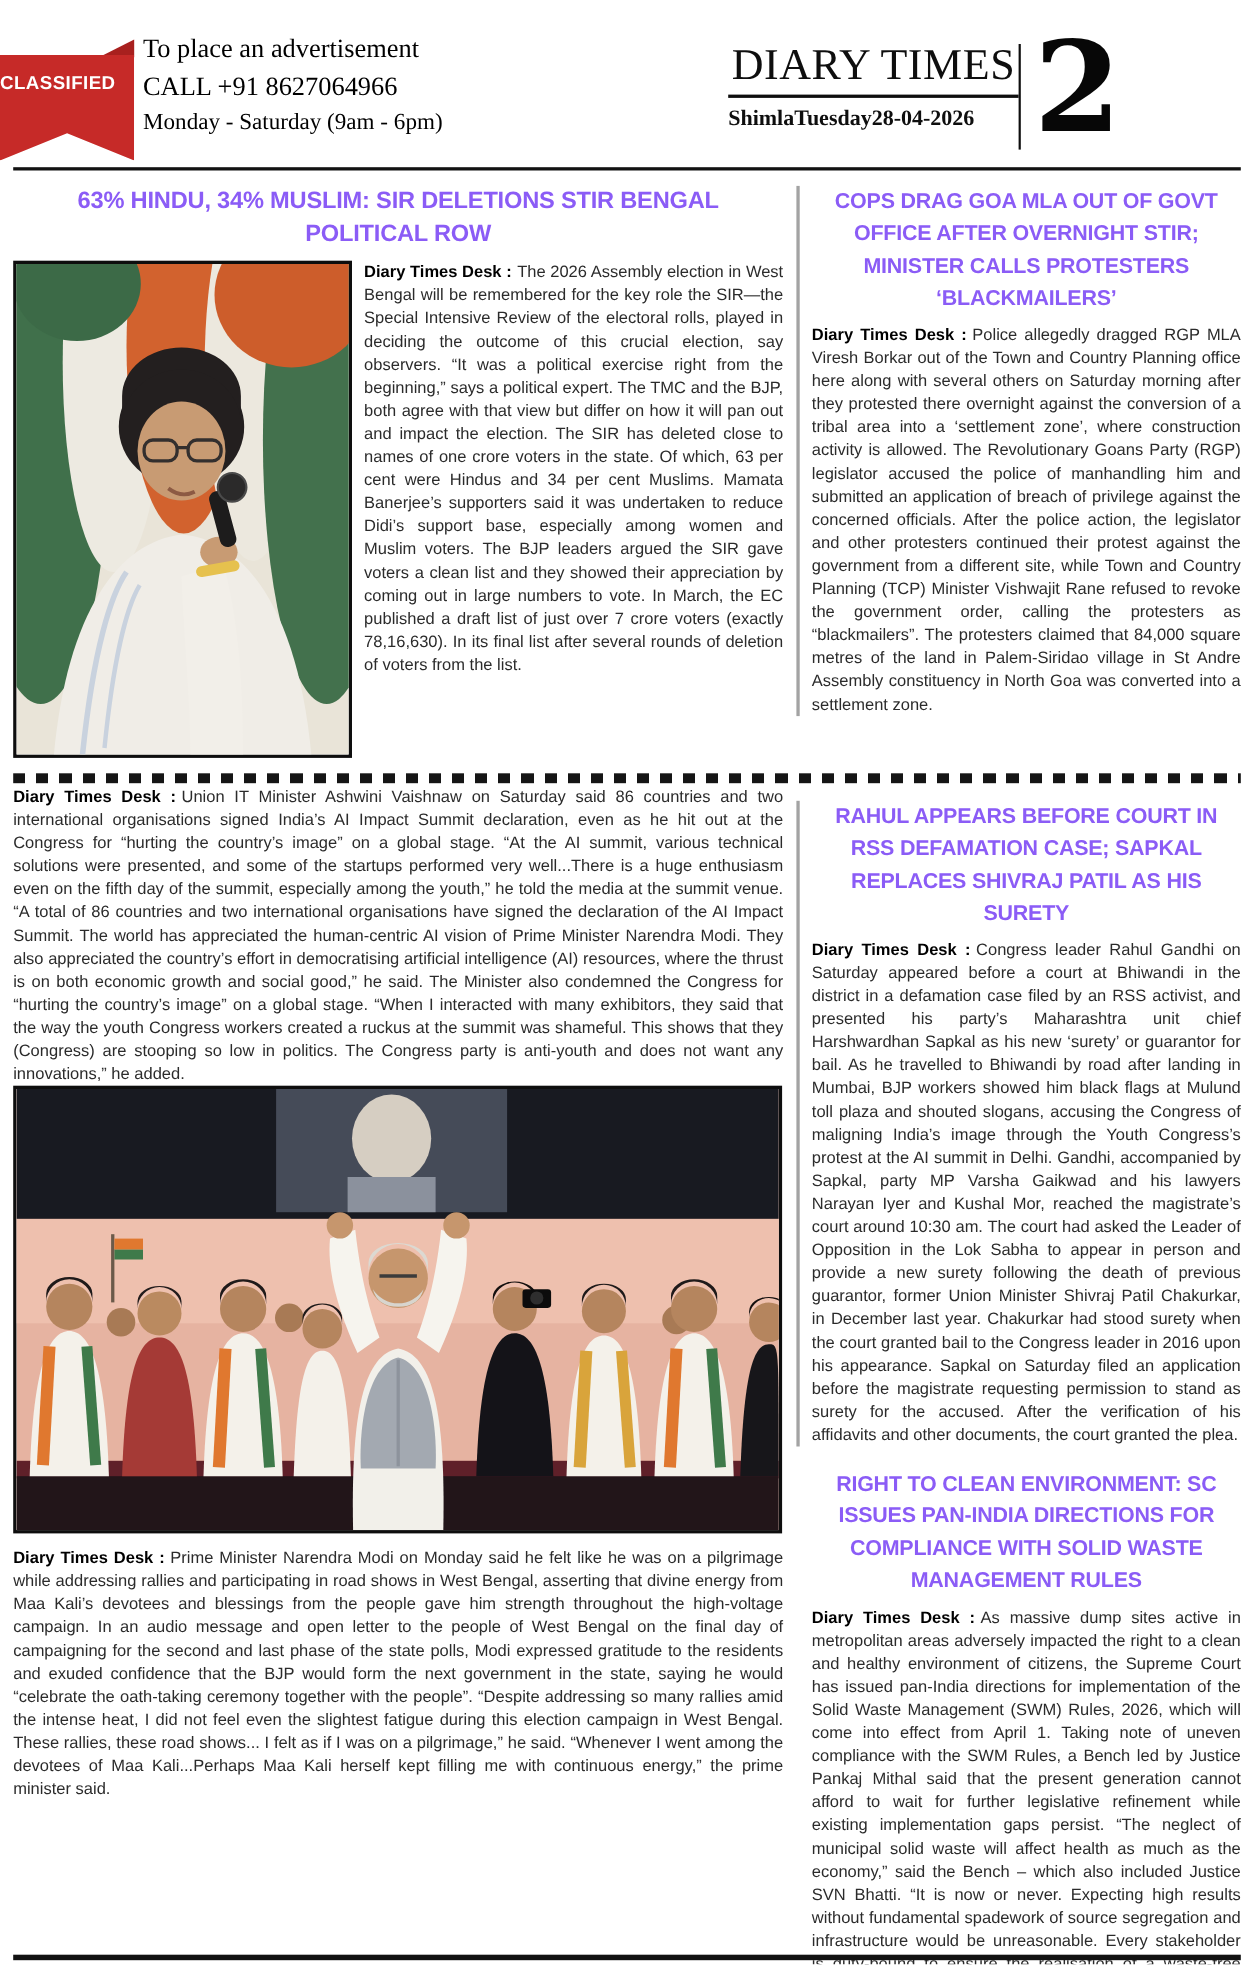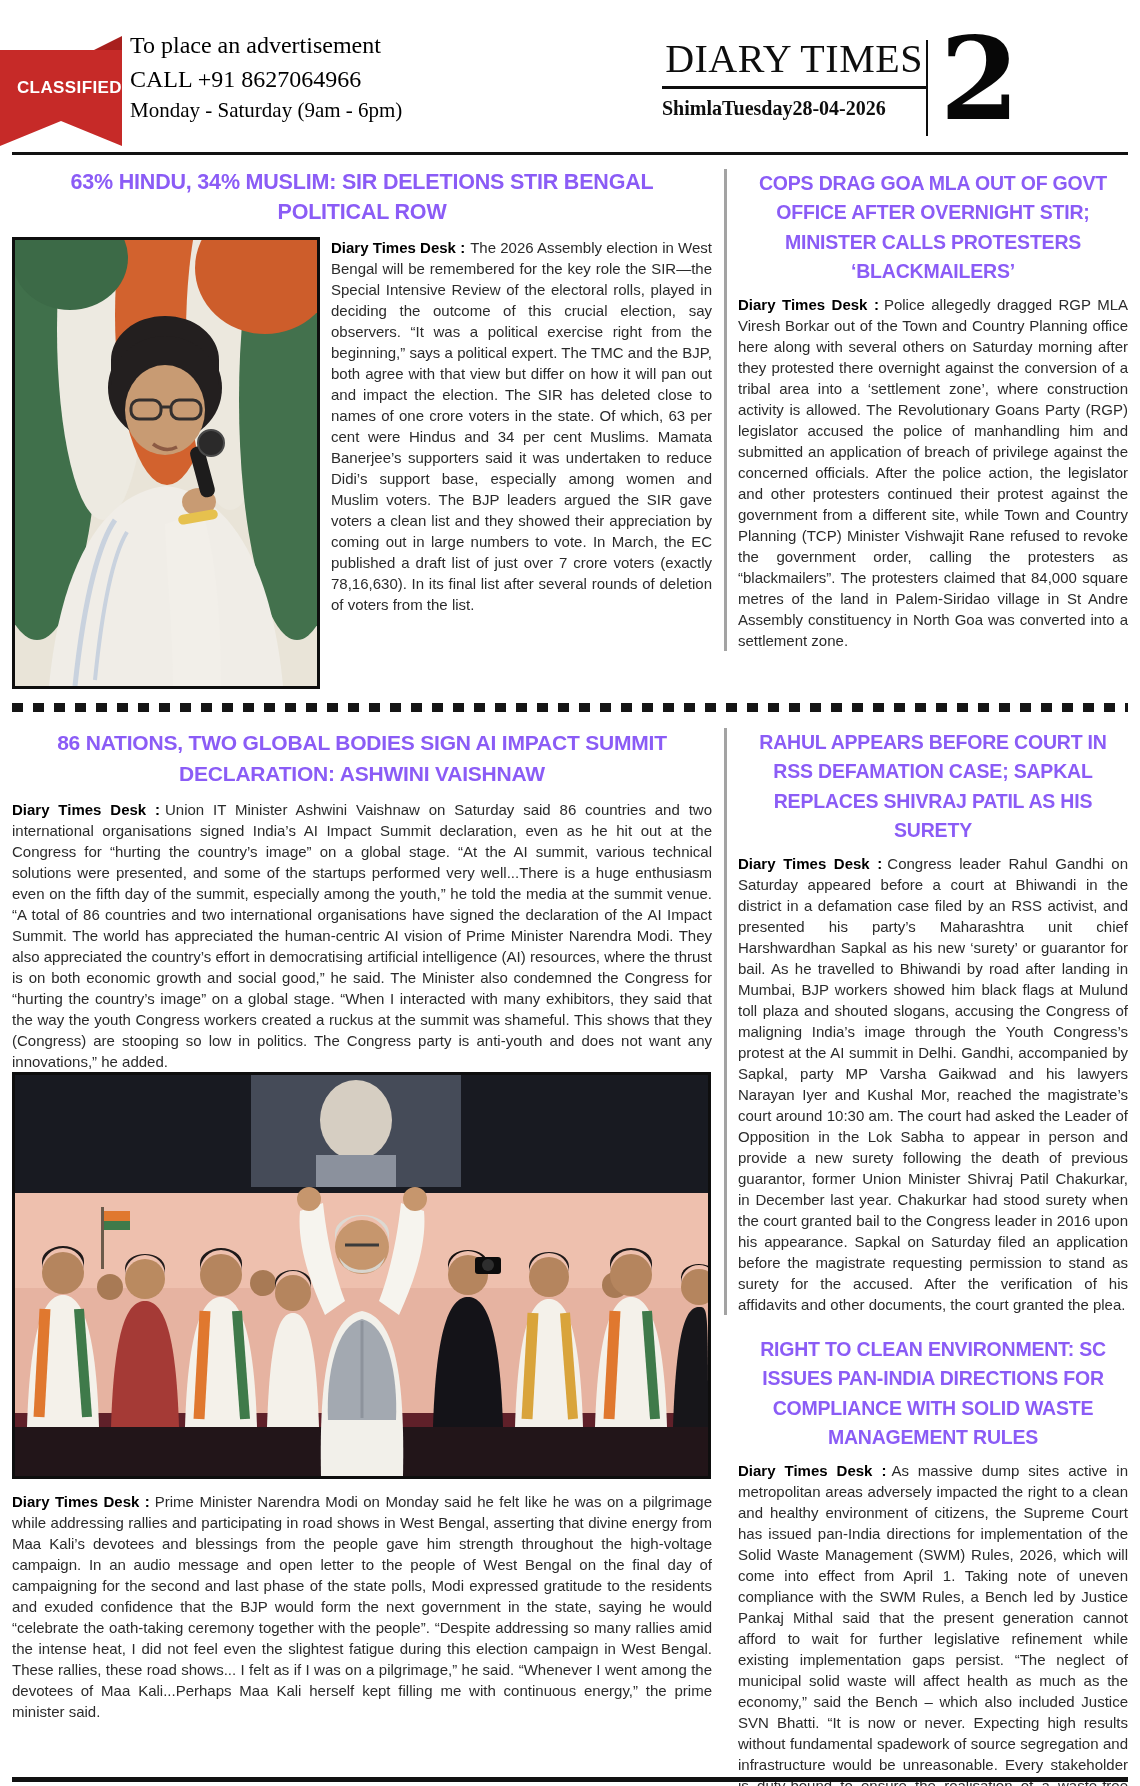--- a/index.html
+++ b/index.html
@@ -3,22 +3,22 @@
 <meta charset="utf-8">
 <style>
   :root { --ribbon-red:#c62a28; --ink:#111111; }
   html,body { margin:0; padding:0; background:#ffffff; }
   .page { width:1140px; height:1786px; box-sizing:border-box; padding:0 12px; position:relative;
           overflow:hidden; background:#fff; font-family:"Liberation Sans", sans-serif; color:#262626; }
 
   
   header { position:relative; height:152px; }
   .ribbon { position:absolute; left:-12px; top:50px; width:122px; height:96px; background:var(--ribbon-red);
-            clip-path:polygon(0 0,100% 0,100% 100%,50% 74%,0 100%); display:flex; justify-content:flex-end;
-            padding-top:28px; box-sizing:border-box; z-index:2; }
+            clip-path:polygon(0 0,100% 0,100% 100%,50% 74%,0 100%); display:flex; justify-content:flex-start;
+            padding-top:16px; box-sizing:border-box; z-index:2; }
   .ribbon-fold { position:absolute; left:78px; top:36px; width:0; height:0;
                  border-bottom:16px solid #a8201e; border-left:32px solid transparent; }
   .ribbon span { color:#fff; font-weight:bold; font-size:17px; letter-spacing:.4px; }
   .ad-block { position:absolute; left:118px; top:32px; font-family:"Liberation Serif", serif; color:#000000; }
   .ad1 { font-size:24px; }
   .ad2 { font-size:24px; margin-top:7px; }
   .ad3 { font-size:21px; margin-top:5px; }
   .masthead { position:absolute; left:648px; top:38px; width:268px; text-align:center;
               font-family:"Liberation Serif", serif; color:#0e0e0e; }
   .mast-title { font-size:40px; line-height:1.05; white-space:nowrap; letter-spacing:.5px; }
@@ -130,21 +130,20 @@
         <p class="body-text"><strong class="desk">Diary Times Desk :</strong><span>Police allegedly dragged RGP MLA Viresh Borkar out of the Town and Country Planning office here along with several others on Saturday morning after they protested there overnight against the conversion of a tribal area into a ‘settlement zone’, where construction activity is allowed. The Revolutionary Goans Party (RGP) legislator accused the police of manhandling him and submitted an application of breach of privilege against the concerned officials. After the police action, the legislator and other protesters continued their protest against the government from a different site, while Town and Country Planning (TCP) Minister Vishwajit Rane refused to revoke the government order, calling the protesters as “blackmailers”. The protesters claimed that 84,000 square metres of the land in Palem-Siridao village in St Andre Assembly constituency in North Goa was converted into a settlement zone.</span></p>
       </article>
     </section>
   </div>
 
   <div class="dotted-sep"></div>
 
   <div class="row">
     <section class="col-left">
       <article>
-        <h2 class="hl hl-ai">86 NATIONS, TWO GLOBAL BODIES SIGN AI IMPACT SUMMIT DECLARATION: ASHWINI VAISHNAW</h2>
         <p class="body-text"><strong class="desk">Diary Times Desk :</strong><span>Union IT Minister Ashwini Vaishnaw on Saturday said 86 countries and two international organisations signed India’s AI Impact Summit declaration, even as he hit out at the Congress for “hurting the country’s image” on a global stage. “At the AI summit, various technical solutions were presented, and some of the startups performed very well...There is a huge enthusiasm even on the fifth day of the summit, especially among the youth,” he told the media at the summit venue. “A total of 86 countries and two international organisations have signed the declaration of the AI Impact Summit. The world has appreciated the human-centric AI vision of Prime Minister Narendra Modi. They also appreciated the country’s effort in democratising artificial intelligence (AI) resources, where the thrust is on both economic growth and social good,” he said. The Minister also condemned the Congress for “hurting the country’s image” on a global stage. “When I interacted with many exhibitors, they said that the way the youth Congress workers created a ruckus at the summit was shameful. This shows that they (Congress) are stooping so low in politics. The Congress party is anti-youth and does not want any innovations,” he added.</span></p>
       </article>
       <article>
         <figure class="photo-modi">
           <svg viewBox="0 0 693 401" width="693" height="401" preserveAspectRatio="none">
             <rect width="693" height="401" fill="#e6b3a1"></rect>
             <rect x="0" y="118" width="693" height="95" fill="#eec0ae"></rect>
             <rect x="0" y="0" width="693" height="118" fill="#181a21"></rect>
             <rect x="236" y="0" width="210" height="112" fill="#454b58"></rect>
             <ellipse cx="341" cy="45" rx="36" ry="40" fill="#d6cec2"></ellipse>

